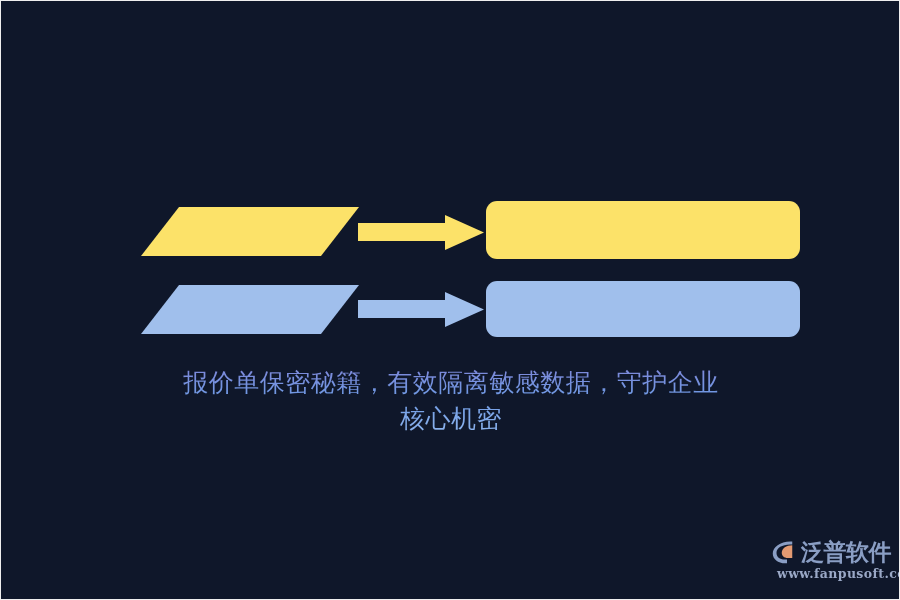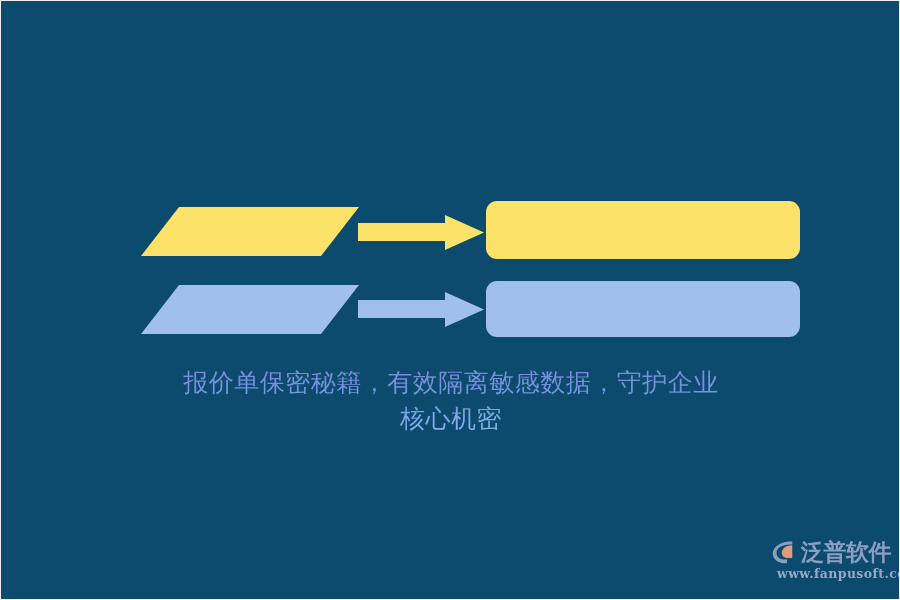--- a/index.html
+++ b/index.html
@@ -8,21 +8,21 @@
     padding: 0;
     background: #ffffff;
   }
   body {
     font-family: "Liberation Sans", "DejaVu Sans", sans-serif;
   }
   #canvas {
     position: relative;
     width: 900px;
     height: 600px;
-    background: #0c4a6e;
+    background: #0f172a;
     border: 1px solid #efefef;
     box-sizing: border-box;
     overflow: hidden;
   }
   .diagram-svg {
     position: absolute;
     left: 0;
     top: 0;
     width: 900px;
     height: 600px;

